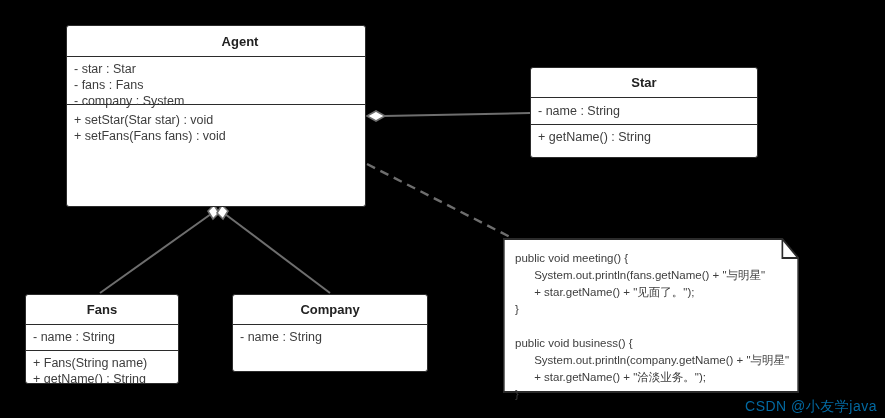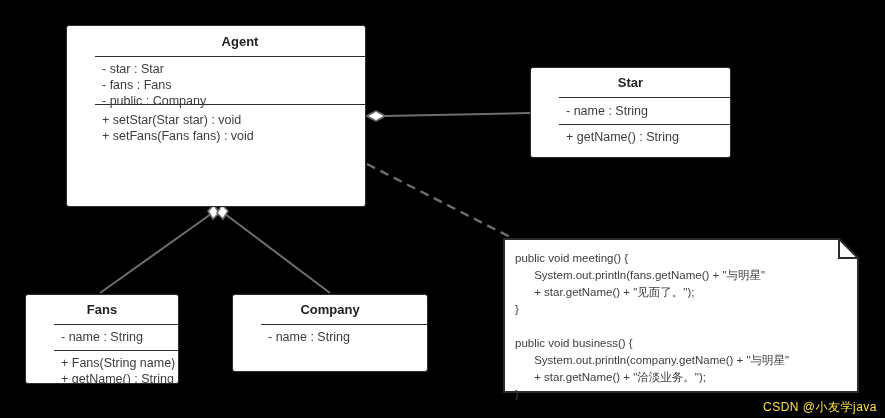--- a/index.html
+++ b/index.html
@@ -47,21 +47,20 @@
     line-height: 1;
     display: flex;
     align-items: center;
     justify-content: center;
     box-sizing: border-box;
   }
   .compartment {
     border-top: 1.5px solid #2b2b2b;
     padding: 5px 7px 4px 7px;
     box-sizing: border-box;
-    margin-left: 28px;
   }
   .member {
     font-size: 12.5px;
     line-height: 16px;
     color: #3d3d3d;
     white-space: nowrap;
   }
   
   .uml-note {
     position: absolute;
@@ -86,22 +85,22 @@
     line-height: 17px;
     color: #3d3d3d;
     white-space: pre;
     z-index: 2;
   }
   
   .watermark {
     position: absolute;
     right: 8px;
     bottom: 2px;
-    font-size: 12px;
-    color: #fde047;
+    font-size: 14px;
+    color: #0369a1;
     letter-spacing: 0.5px;
     z-index: 8;
     white-space: nowrap;
   }
 </style>
 </head>
 <body>
 
 <div id="canvas">
 
@@ -125,29 +124,29 @@
     <g>
       <line x1="367" y1="164" x2="512" y2="238" stroke="#6e6e6e" stroke-width="2.4" stroke-dasharray="9 6"></line>
     </g>
   </svg>
 
   <div class="uml-class" style="left:66px; top:25px; width:300px; height:182px;">
     <div class="uml-title" style="height:30px;margin-left:48px;">Agent</div>
     <div class="compartment" style="height:48px; padding-top:4px;">
       <div class="member">- star : Star</div>
       <div class="member">- fans : Fans</div>
-      <div class="member">- public : Company</div>
+      <div class="member">- company : System</div>
     </div>
     <div class="compartment" style="height:104px; padding-top:7px;">
       <div class="member">+ setStar(Star star) : void</div>
       <div class="member">+ setFans(Fans fans) : void</div>
     </div>
   </div>
 
-  <div class="uml-class" style="left:530px; top:67px; width:201px; height:91px;">
+  <div class="uml-class" style="left:530px; top:67px; width:228px; height:91px;">
     <div class="uml-title" style="height:29px;">Star</div>
     <div class="compartment" style="height:27px; padding-top:5px;">
       <div class="member">- name : String</div>
     </div>
     <div class="compartment" style="height:35px; padding-top:4px;">
       <div class="member">+ getName() : String</div>
     </div>
   </div>
 
   <div class="uml-class" style="left:25px; top:294px; width:154px; height:90px;">
@@ -161,21 +160,21 @@
     </div>
   </div>
 
   <div class="uml-class" style="left:232px; top:294px; width:196px; height:78px;">
     <div class="uml-title" style="height:29px;">Company</div>
     <div class="compartment" style="height:26px; padding-top:4px;">
       <div class="member">- name : String</div>
     </div>
   </div>
 
-  <div class="uml-note" style="left:503px; top:238px; width:356px; height:155px; background:transparent;">
+  <div class="uml-note" style="left:503px; top:238px; width:296px; height:155px; background:transparent;">
     <svg class="note-body" viewBox="0 0 356 155" width="356" height="155" preserveAspectRatio="none">
       <path d="M1,1 L336,1 L355,20 L355,154 L1,154 Z" fill="#ffffff" stroke="#2b2b2b" stroke-width="2"></path>
       <path d="M336,1 L336,20 L355,20" fill="none" stroke="#2b2b2b" stroke-width="2"></path>
     </svg>
     <pre class="note-code" style="margin:0; font-family:'Liberation Sans','DejaVu Sans',sans-serif;">public void meeting() {
       System.out.println(fans.getName() + "与明星"
       + star.getName() + "见面了。");
 }
 
 public void business() {

